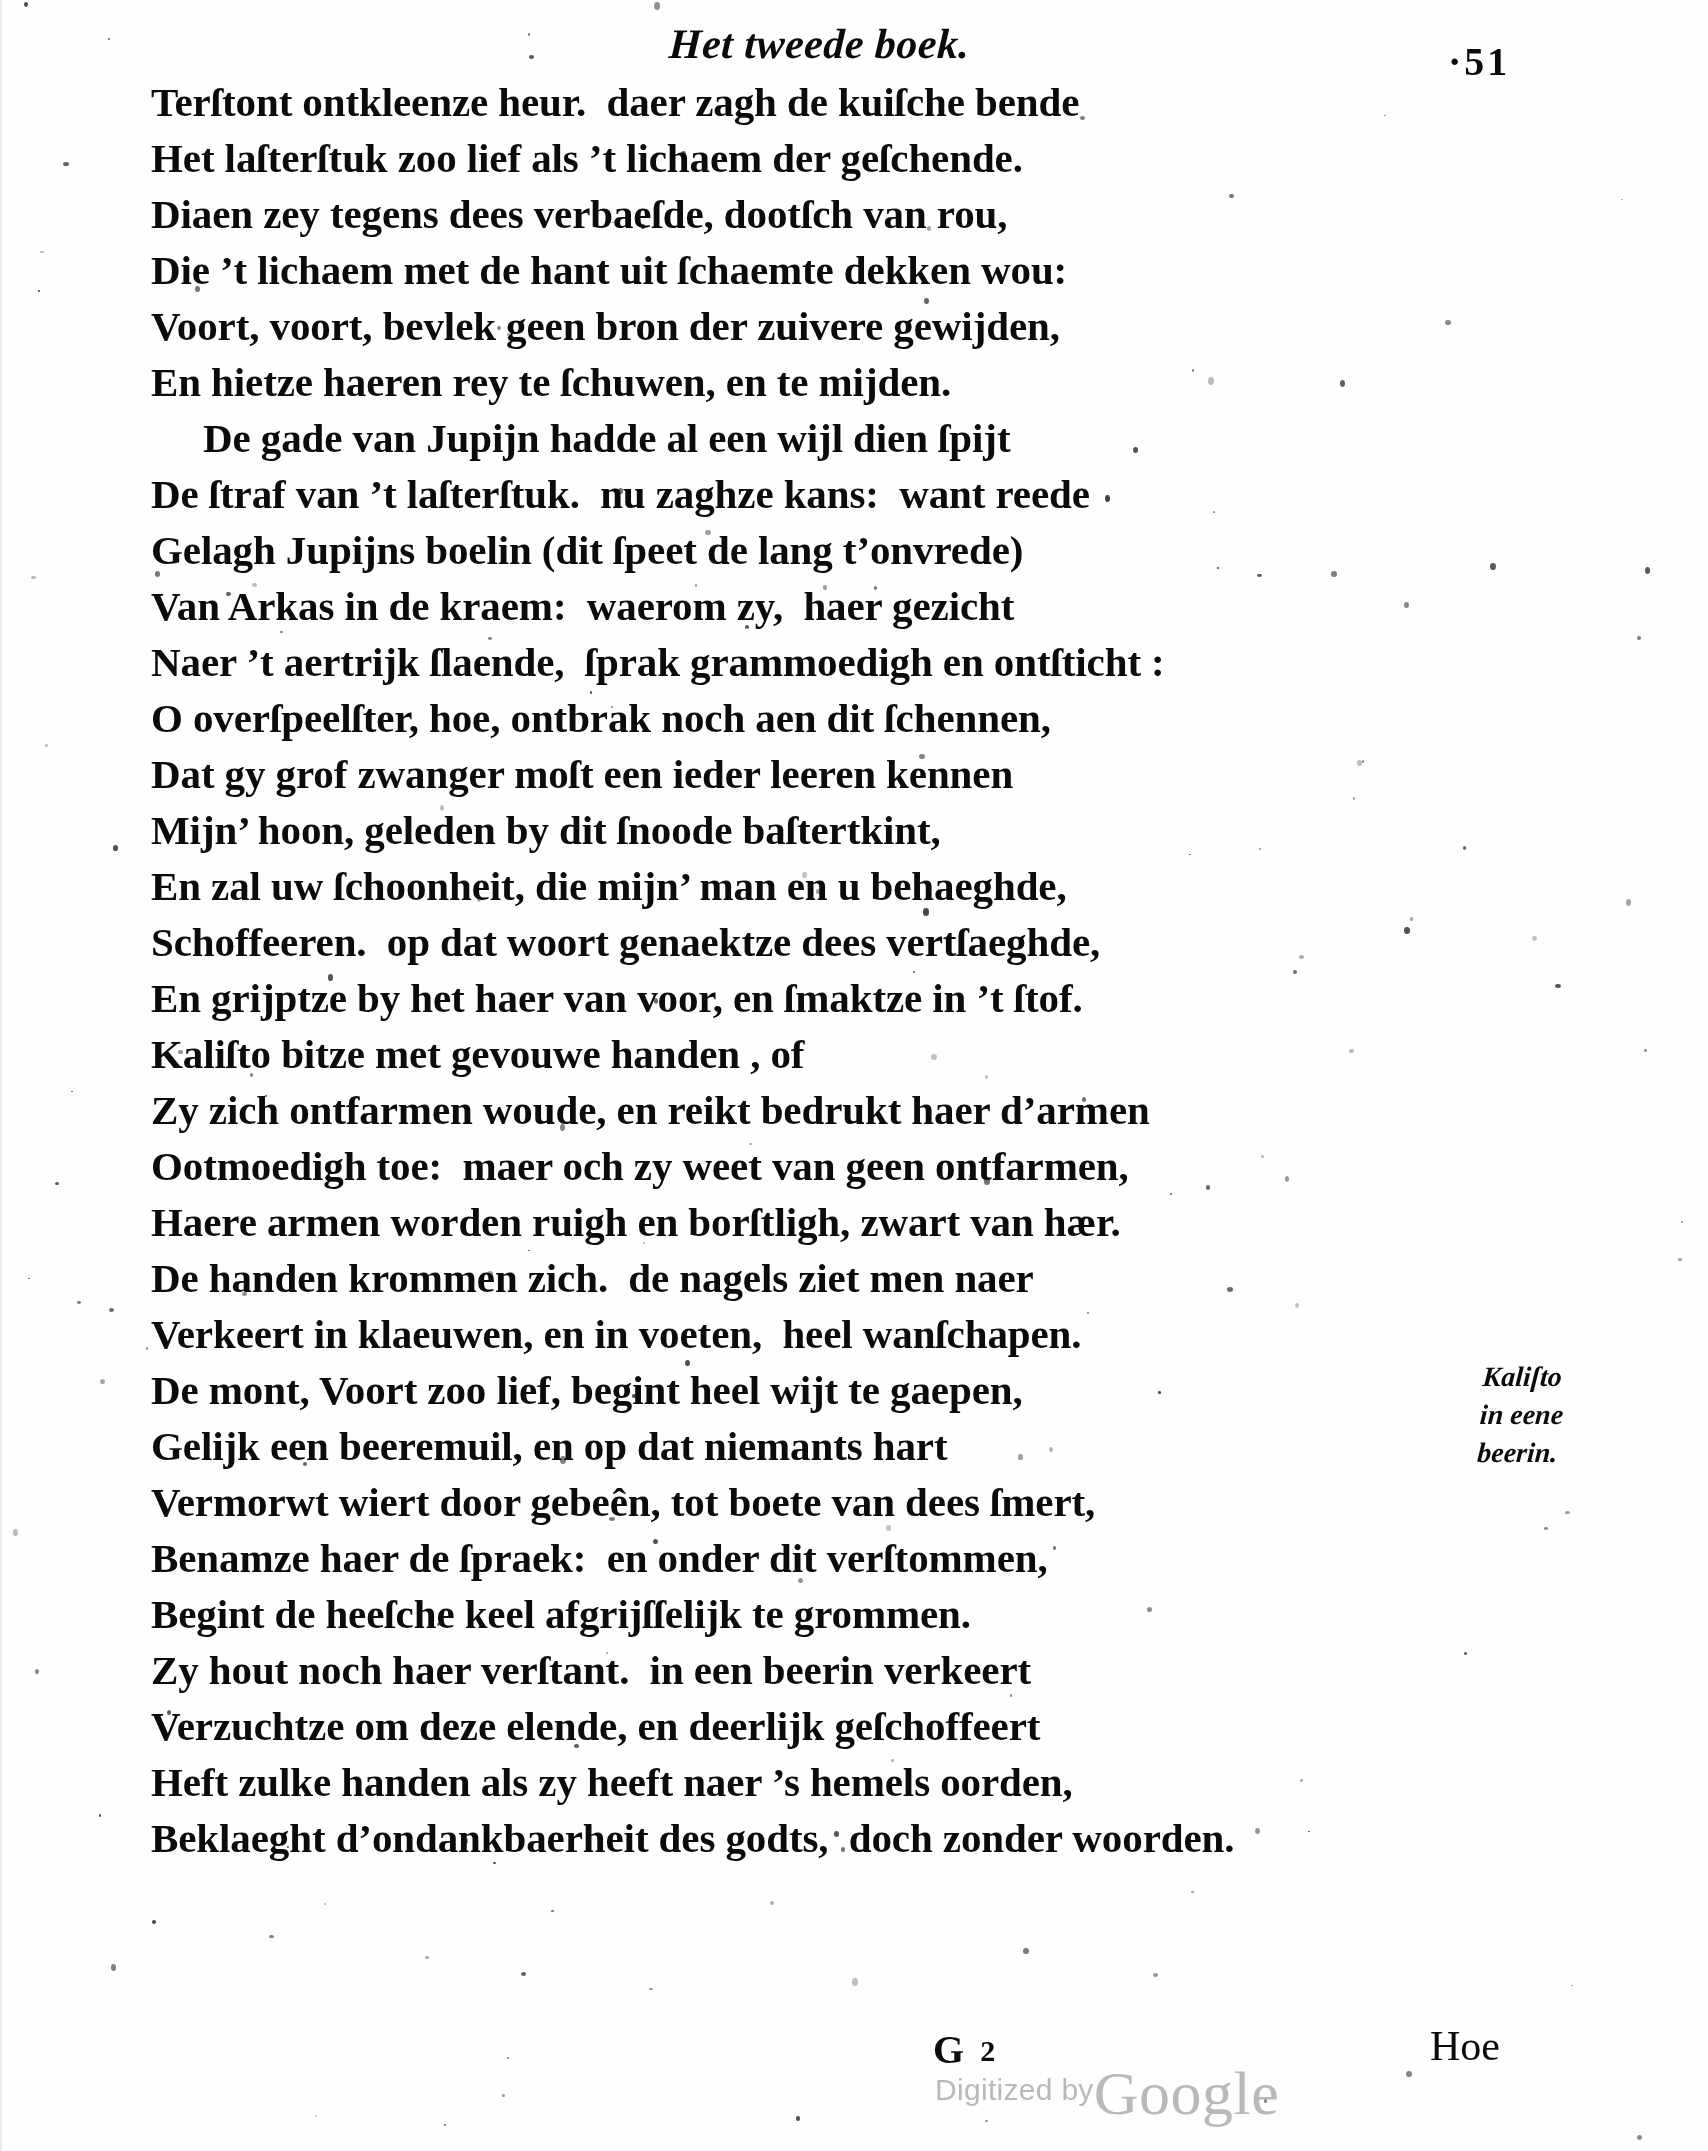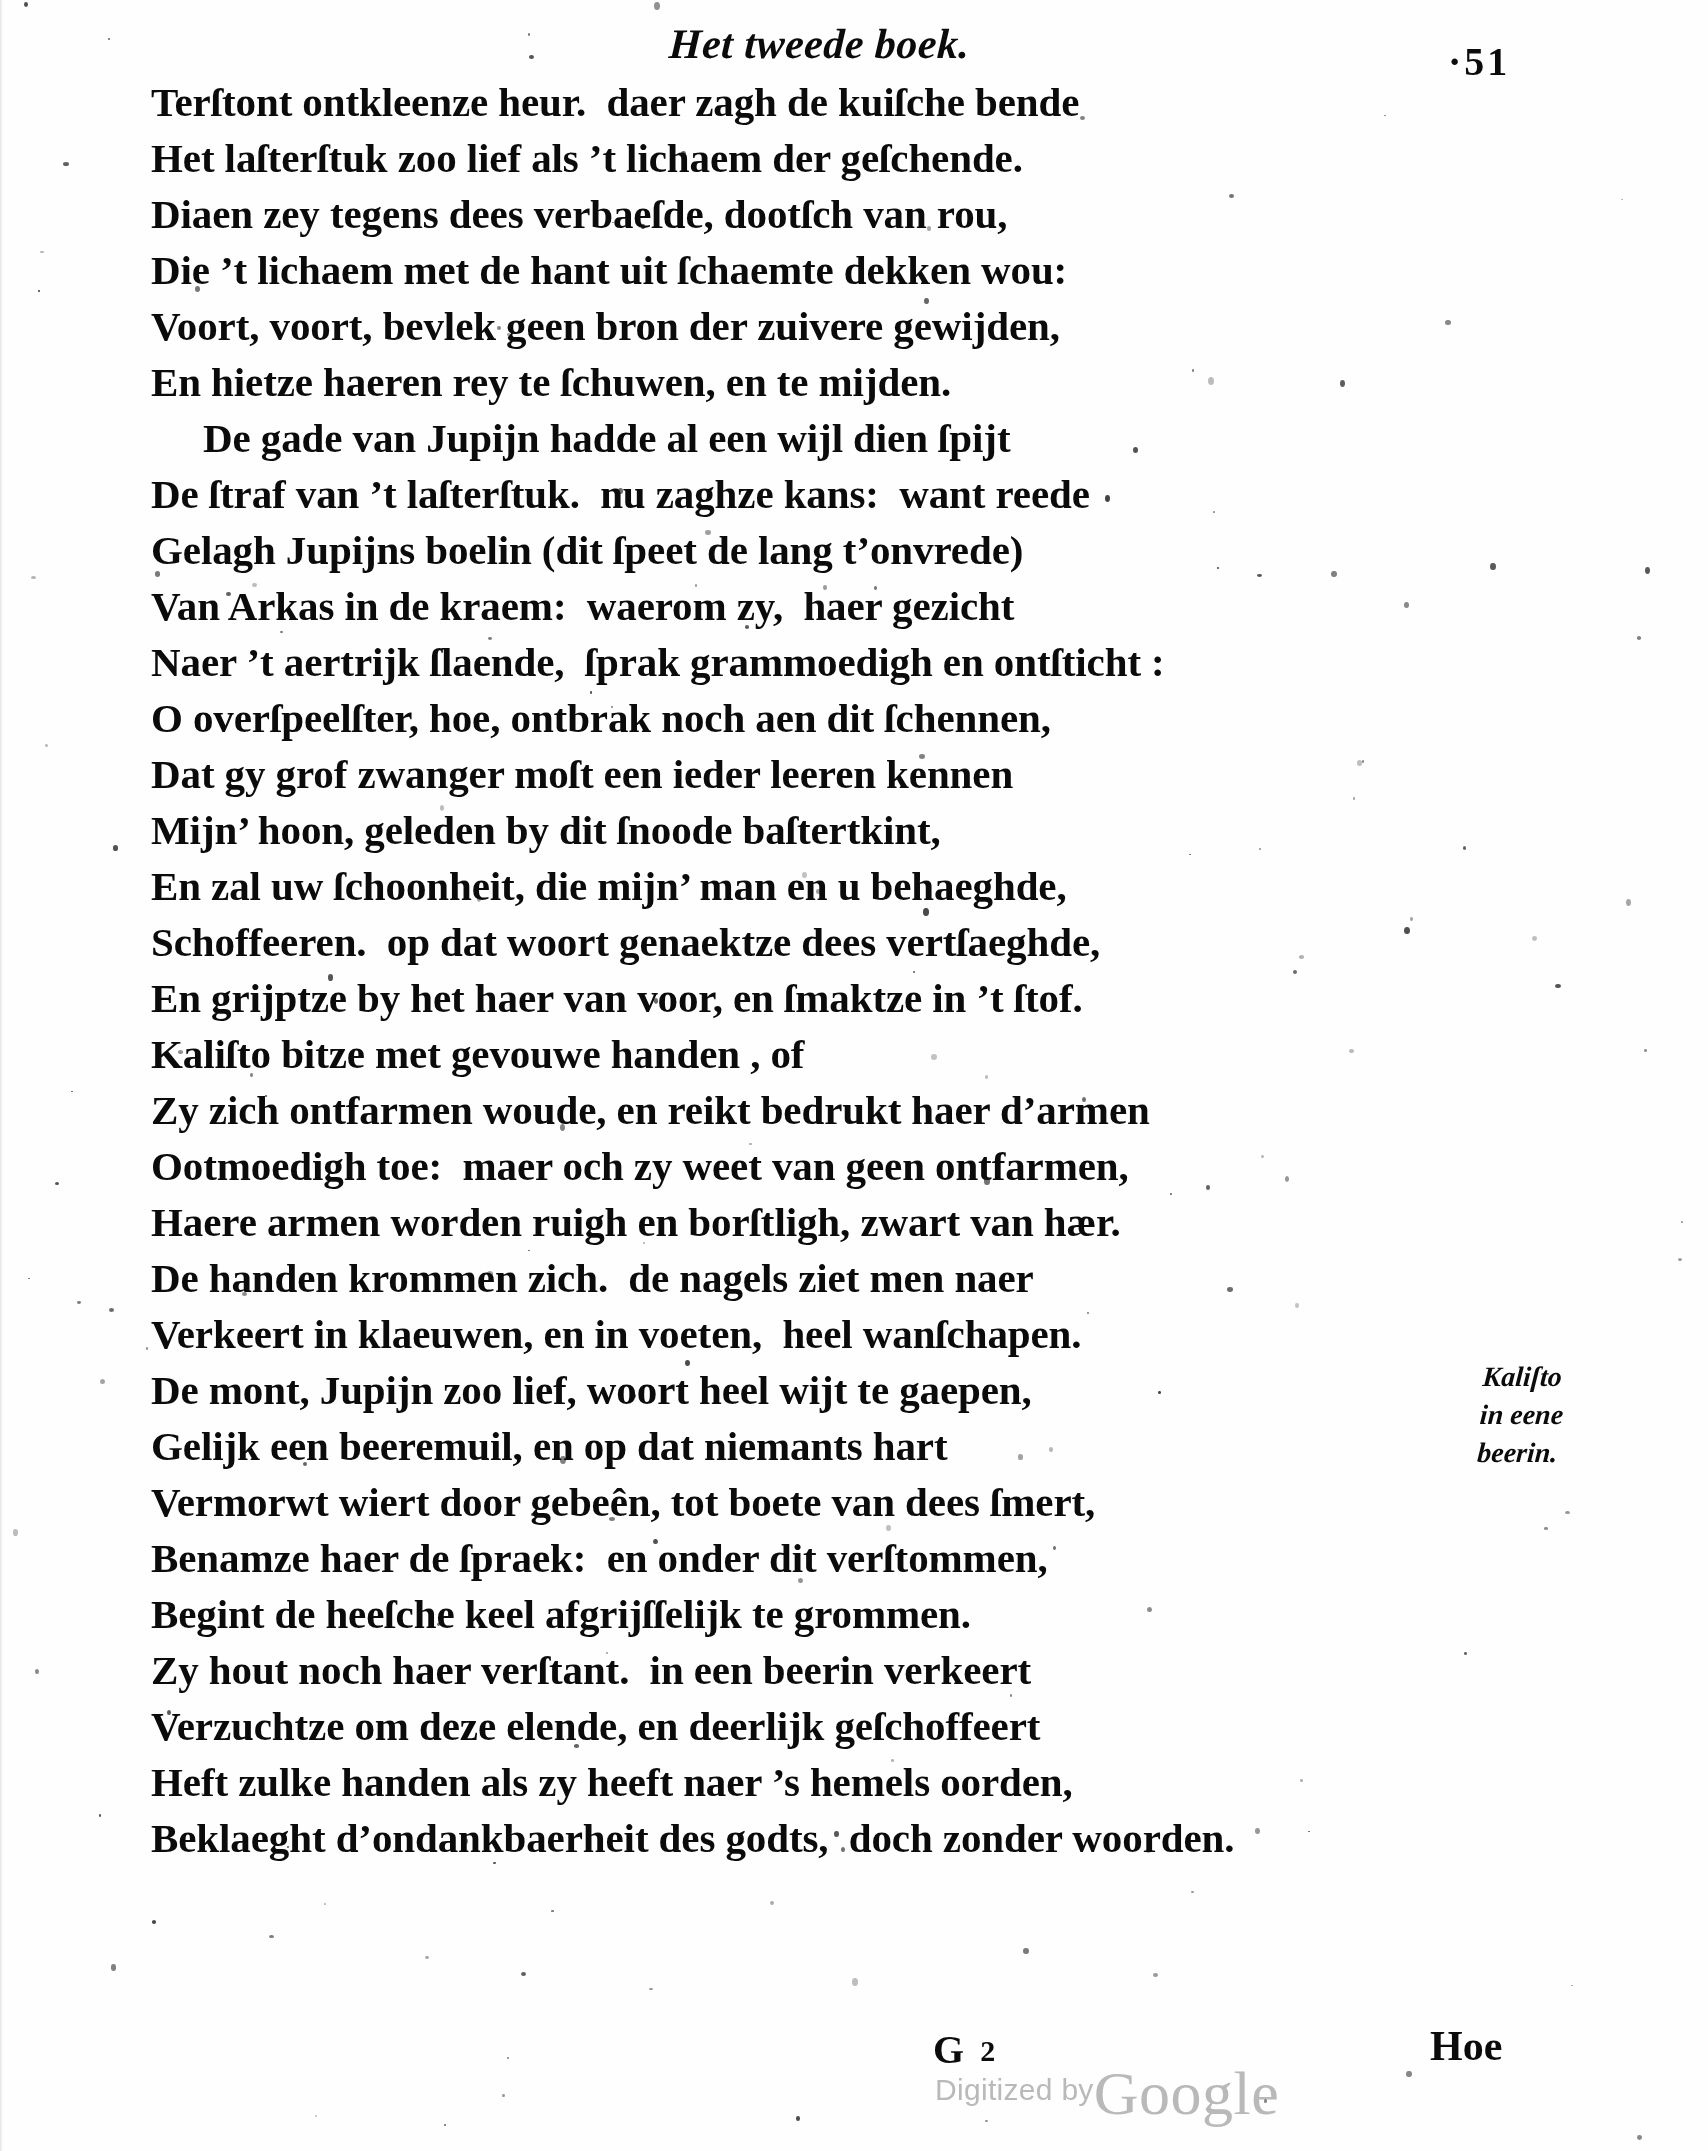--- a/index.html
+++ b/index.html
@@ -98,21 +98,21 @@
     font-size: 30px;
     font-weight: 700;
     margin-left: 16px;
     vertical-align: 2px;
   }
   #catchword {
     position: absolute;
     top: 2022px;
     left: 1430px;
     font-size: 42px;
-    font-weight: 700;
+    font-weight: 400;
   }
 
   
   #watermark {
     position: absolute;
     top: 2058px;
     left: 935px;
     color: #b9b9b9;
     white-space: nowrap;
   }
@@ -165,21 +165,21 @@
       <div class="vline">Mijn’ hoon, geleden by dit ſnoode baſtertkint,</div>
       <div class="vline">En zal uw ſchoonheit, die mijn’ man en u behaeghde,</div>
       <div class="vline">Schoffeeren.  op dat woort genaektze dees vertſaeghde,</div>
       <div class="vline">En grijptze by het haer van voor, en ſmaktze in ’t ſtof.</div>
       <div class="vline">Kaliſto bitze met gevouwe handen , of</div>
       <div class="vline">Zy zich ontfarmen woude, en reikt bedrukt haer d’armen</div>
       <div class="vline">Ootmoedigh toe:  maer och zy weet van geen ontfarmen,</div>
       <div class="vline">Haere armen worden ruigh en borſtligh, zwart van hær.</div>
       <div class="vline">De handen krommen zich.  de nagels ziet men naer</div>
       <div class="vline">Verkeert in klaeuwen, en in voeten,  heel wanſchapen.</div>
-      <div class="vline">De mont, Jupijn zoo lief, woort heel wijt te gaepen,</div>
+      <div class="vline">De mont, Voort zoo lief, begint heel wijt te gaepen,</div>
       <div class="vline">Gelijk een beeremuil, en op dat niemants hart</div>
       <div class="vline">Vermorwt wiert door gebeên, tot boete van dees ſmert,</div>
       <div class="vline">Benamze haer de ſpraek:  en onder dit verſtommen,</div>
       <div class="vline">Begint de heeſche keel afgrijſſelijk te grommen.</div>
       <div class="vline">Zy hout noch haer verſtant.  in een beerin verkeert</div>
       <div class="vline">Verzuchtze om deze elende, en deerlijk geſchoffeert</div>
       <div class="vline">Heft zulke handen als zy heeft naer ’s hemels oorden,</div>
       <div class="vline">Beklaeght d’ondankbaerheit des godts,  doch zonder woorden.</div>
     </div>
 

